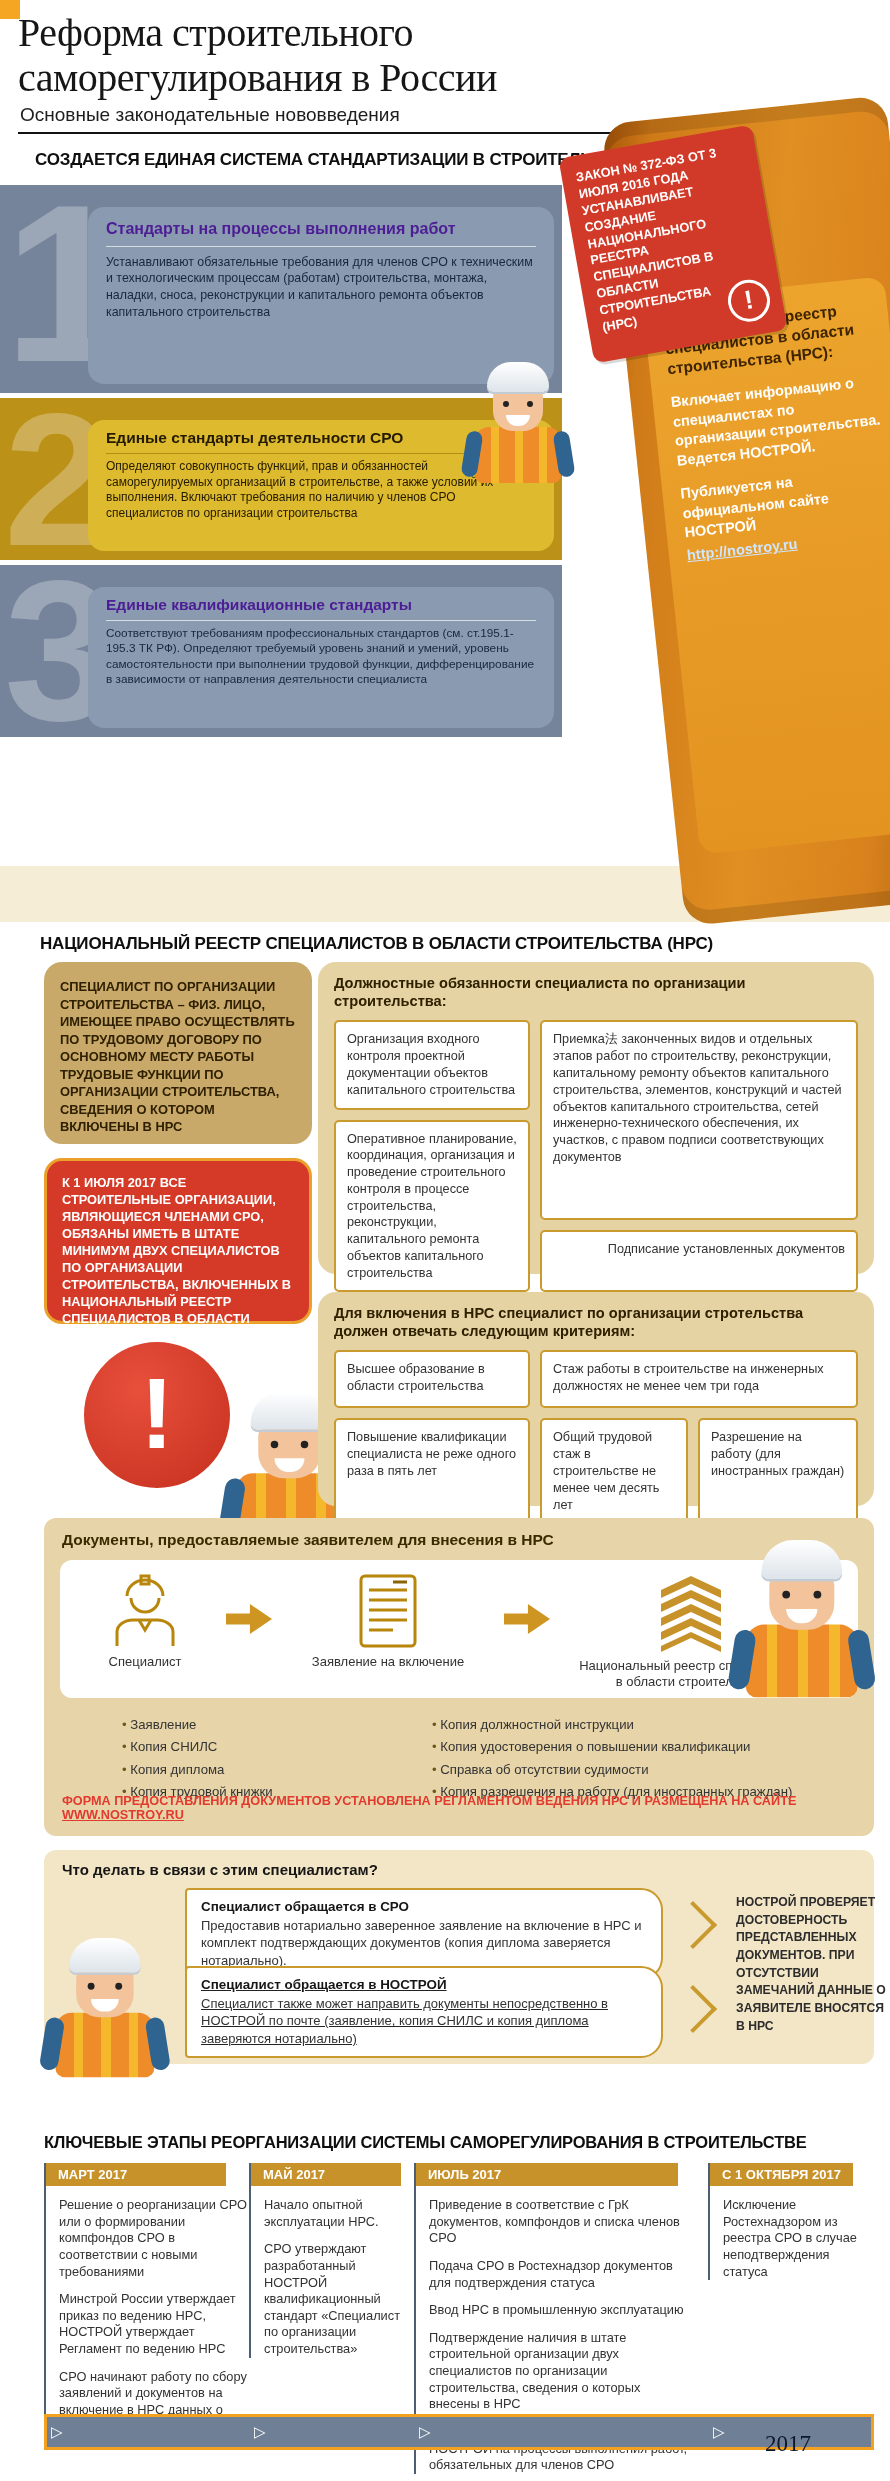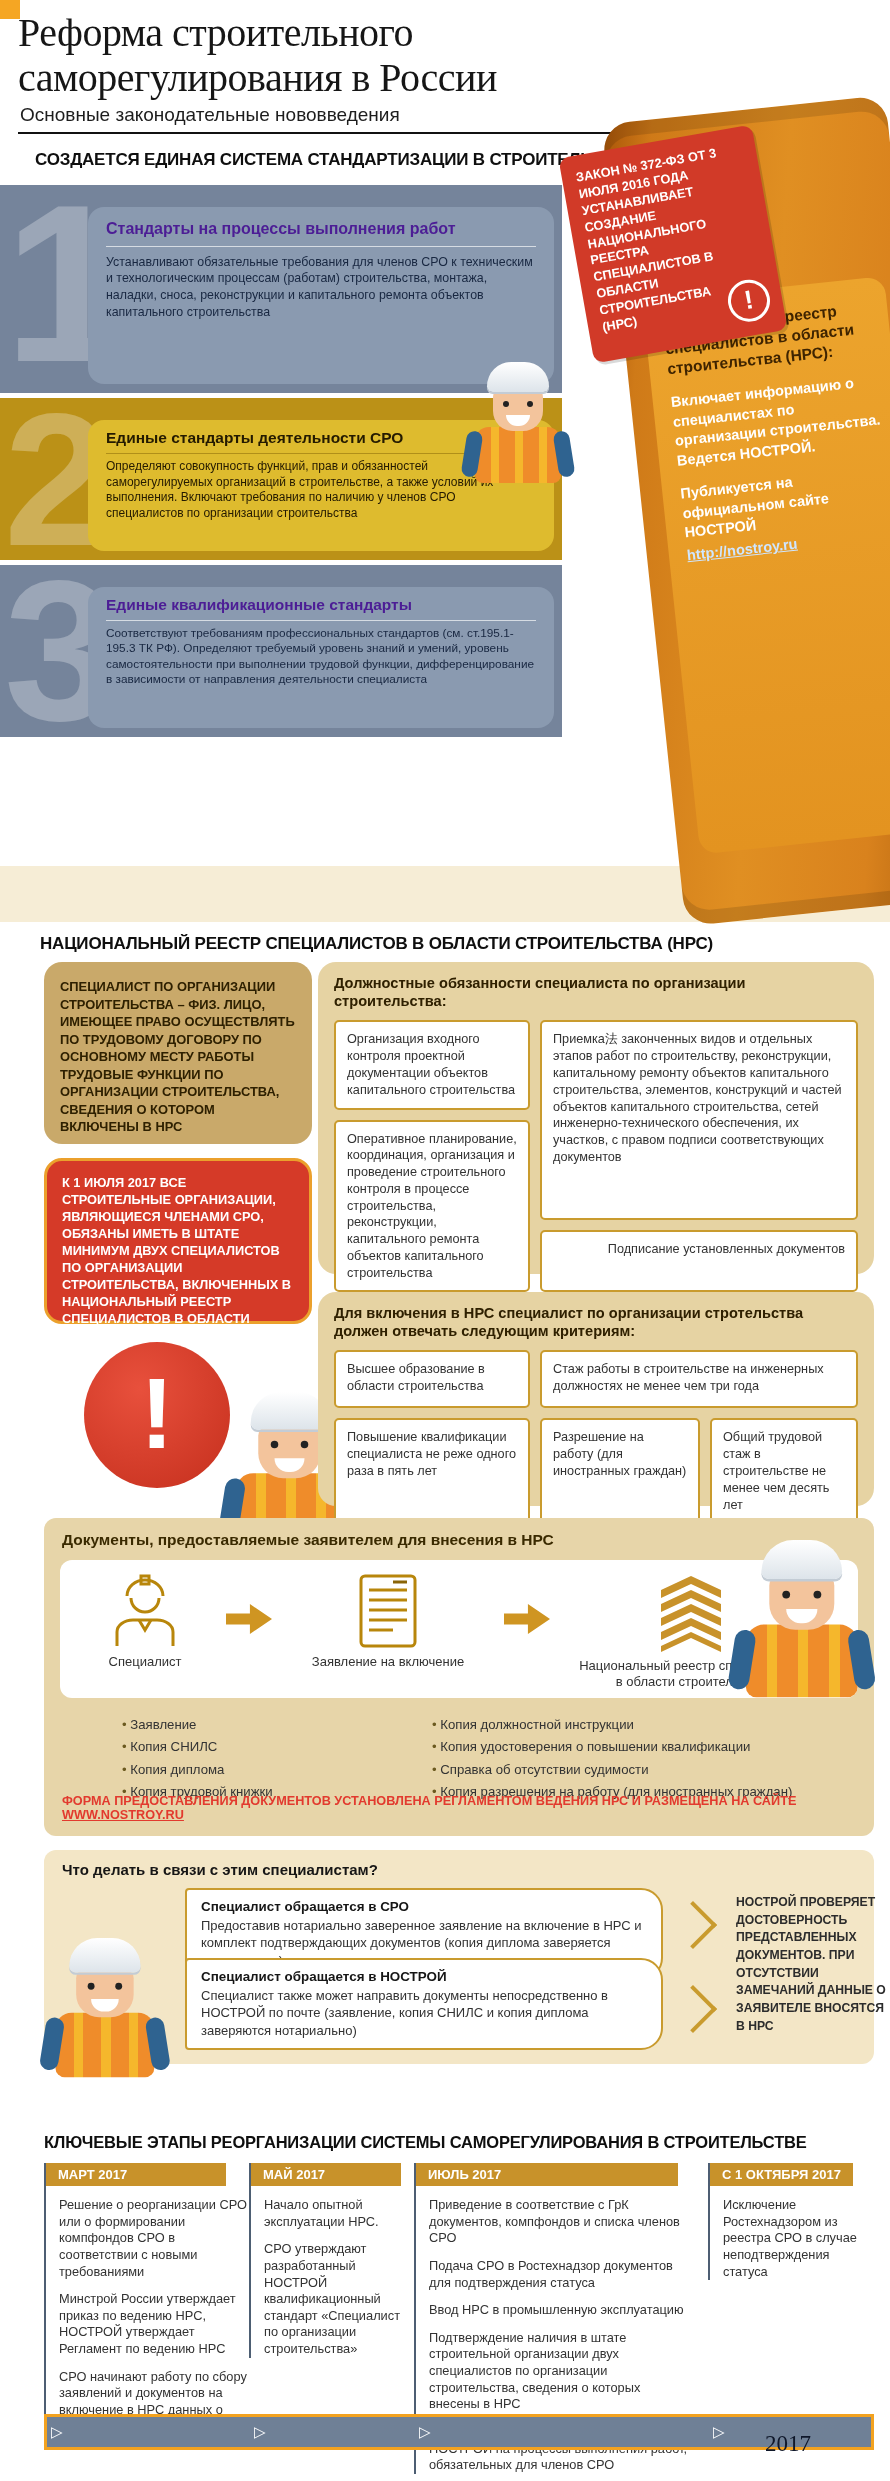--- a/index.html
+++ b/index.html
@@ -226,22 +226,22 @@
   </div>
 
   <div class="abs tancontainer" style="left:318px;top:1292px;width:556px;height:214px;">
     <div class="dhead">Для включения в НРС специалист по организации стротельства должен отвечать следующим критериям:</div>
     <div class="critrow">
       <div class="wbox" style="width:196px;min-height:58px;">Высшее образование в области строительства</div>
       <div class="wbox" style="flex:1;">Стаж работы в строительстве на инженерных должностях не менее чем три года</div>
     </div>
     <div class="critrow">
       <div class="wbox" style="width:196px;min-height:72px;">Повышение квалификации специалиста не реже одного раза в пять лет</div>
+      <div class="wbox" style="width:148px;">Общий трудовой стаж в строительстве не менее чем десять лет</div>
       <div class="wbox" style="flex:1;">Разрешение на работу (для иностранных граждан)</div>
-      <div class="wbox" style="width:148px;">Общий трудовой стаж в строительстве не менее чем десять лет</div>
     </div>
   </div>
 
   <div class="abs docbox" style="left:44px;top:1518px;width:830px;height:318px;">
     <div class="dochead">Документы, предоставляемые заявителем для внесения в НРС</div>
     <div class="flowbox">
       <div class="flowrow">
         <div class="flowitem" style="width:110px;">
           <svg width="64" height="74" viewBox="0 0 64 74" style="margin:0 auto;">
             <path d="M14 22 a18 16 0 0 1 36 0" fill="none" stroke="#b8860b" stroke-width="3"></path>
@@ -305,21 +305,21 @@
       </div>
     <div class="vest"></div>
   </div>
 
   <div class="abs actbox" style="left:44px;top:1850px;width:830px;height:214px;">
     <div class="acthead">Что делать в связи с этим специалистам?</div>
     <div class="optbox" style="top:38px;min-height:72px;">
       <div class="ot">Специалист обращается в СРО</div>
       <div class="ob">Предоставив нотариально заверенное заявление на включение в НРС и комплект подтверждающих документов (копия диплома заверяется нотариально).</div>
     </div>
-    <div class="optbox" style="top:108px;min-height:76px;">
+    <div class="optbox" style="top:116px;min-height:76px;text-decoration:underline;">
       <div class="ot">Специалист обращается в НОСТРОЙ</div>
       <div class="ob">Специалист также может направить документы непосредственно в НОСТРОЙ по почте (заявление, копия СНИЛС и копия диплома заверяются нотариально)</div>
     </div>
     <div class="chev" style="left:632px;top:58px;"></div>
     <div class="chev" style="left:632px;top:142px;"></div>
     <div class="result">НОСТРОЙ ПРОВЕРЯЕТ ДОСТОВЕРНОСТЬ ПРЕДСТАВЛЕННЫХ ДОКУМЕНТОВ. ПРИ ОТСУТСТВИИ ЗАМЕЧАНИЙ ДАННЫЕ О ЗАЯВИТЕЛЕ ВНОСЯТСЯ В НРС</div>
   </div>
   <div class="wkr" style="left:52px;top:1938px;transform:scale(1.15);transform-origin:top left;z-index:3;">
     <div class="hat"></div>
     <div class="face">

